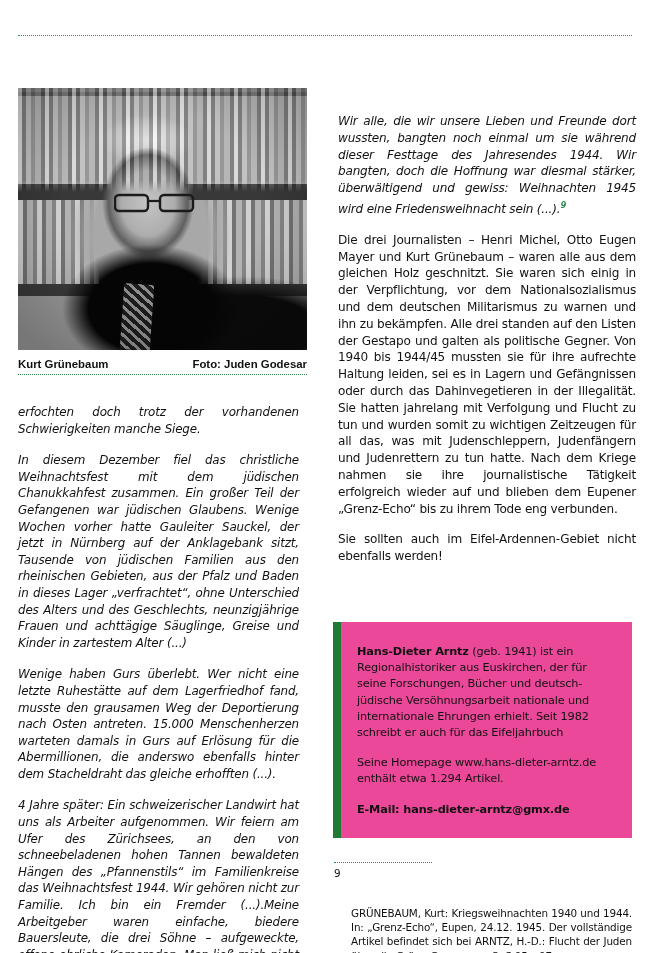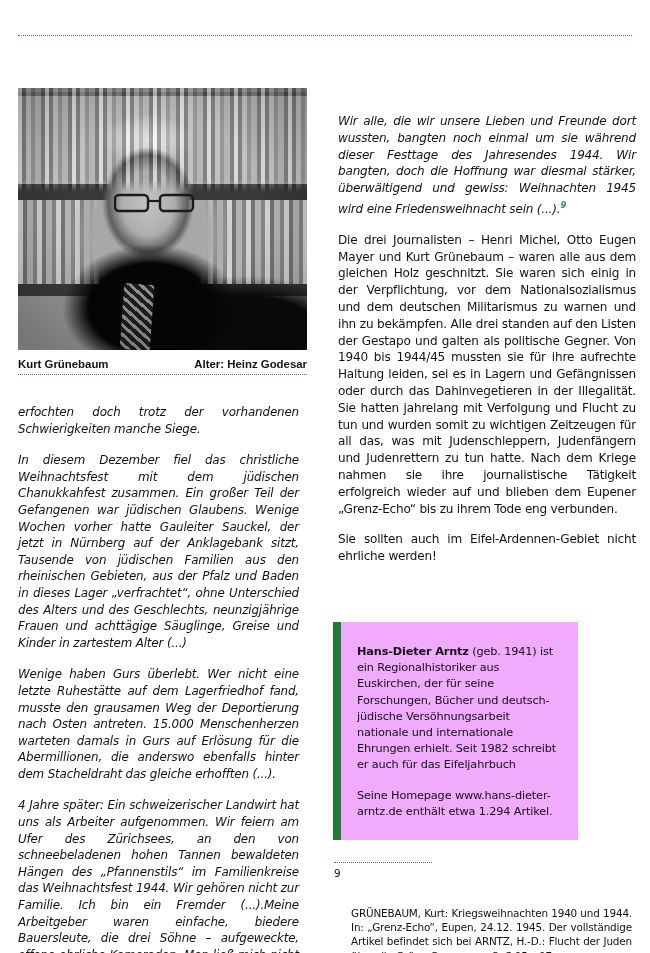--- a/index.html
+++ b/index.html
@@ -206,23 +206,23 @@
     color: #2a7d3e;
     margin: 22px 0 15px 0;
     letter-spacing: 0.1px;
   }
 
   
   .authorbox {
     position: absolute;
     left: 333px;
     top: 622px;
-    width: 245px;
+    width: 299px;
     min-height: 194px;
-    background: #f0abfc;
+    background: #ec4899;
     border-left: 8px solid #1f7b33;
     box-sizing: border-box;
     padding: 22px 16px 20px 16px;
   }
   .authorbox p {
     font-family: "DejaVu Sans", sans-serif;
     font-size: 11.3px;
     line-height: 16.2px;
     margin: 0 0 14px 0;
     color: #111111;
@@ -282,43 +282,44 @@
         <rect x="1" y="3" width="33" height="16" rx="4" fill="none" stroke="#1b1b1b" stroke-width="2.4"></rect>
         <rect x="46" y="3" width="33" height="16" rx="4" fill="none" stroke="#1b1b1b" stroke-width="2.4"></rect>
         <line x1="34" y1="9" x2="46" y2="9" stroke="#1b1b1b" stroke-width="2.2"></line>
       </svg>
       <div class="photo-tie"></div>
       <div class="photo-vignette"></div>
     </div>
 
     <div class="caption">
       <span>Kurt Grünebaum</span>
-      <span>Alter: Heinz Godesar</span>
+      <span>Foto: Juden Godesar</span>
     </div>
   </div>
   <div class="rule-dotted" id="caption-rule"></div>
 
   <div class="col-left" style="top:404px;">
     <p class="lead">erfochten doch trotz der vorhandenen Schwierigkeiten manche Siege.</p>
     <p class="lead">In diesem Dezember fiel das christliche Weihnachtsfest mit dem jüdischen Chanukkahfest zusammen. Ein großer Teil der Gefangenen war jüdischen Glaubens. Wenige Wochen vorher hatte Gauleiter Sauckel, der jetzt in Nürnberg auf der Anklagebank sitzt, Tausende von jüdischen Familien aus den rheinischen Gebieten, aus der Pfalz und Baden in dieses Lager „verfrachtet“, ohne Unterschied des Alters und des Geschlechts, neunzigjährige Frauen und achttägige Säuglinge, Greise und Kinder in zartestem Alter (...)</p>
     <p class="lead">Wenige haben Gurs überlebt. Wer nicht eine letzte Ruhestätte auf dem Lagerfriedhof fand, musste den grausamen Weg der Deportierung nach Osten antreten. 15.000 Menschenherzen warteten damals in Gurs auf Erlösung für die Abermillionen, die anderswo ebenfalls hinter dem Stacheldraht das gleiche erhofften (...).</p>
     <p class="lead">4 Jahre später: Ein schweizerischer Landwirt hat uns als Arbeiter aufgenommen. Wir feiern am Ufer des Zürichsees, an den von schneebeladenen hohen Tannen bewaldeten Hängen des „Pfannenstils“ im Familienkreise das Weihnachtsfest 1944. Wir gehören nicht zur Familie. Ich bin ein Fremder (...).Meine Arbeitgeber waren einfache, biedere Bauersleute, die drei Söhne – aufgeweckte, offene ehrliche Kameraden. Man ließ mich nicht fühlen, dass ich ein Fremder, ein Flüchtling war (...).</p>
   </div>
 
   <div class="col-right">
     <p class="body italic"><span>Wir alle, die wir unsere Lieben und Freunde dort wussten, bangten noch einmal um sie während dieser Festtage des Jahresendes 1944. Wir bangten, doch die Hoffnung war diesmal stärker, überwältigend und gewiss: Weihnachten 1945 wird eine Friedensweihnacht sein (...).</span><span class="fn-marker">9</span></p>
 
 
     <p class="body">Die drei Journalisten – Henri Michel, Otto Eugen Mayer und Kurt Grünebaum – waren alle aus dem gleichen Holz geschnitzt. Sie waren sich einig in der Verpflichtung, vor dem Nationalsozialismus und dem deutschen Militarismus zu warnen und ihn zu bekämpfen. Alle drei standen auf den Listen der Gestapo und galten als politische Gegner. Von 1940 bis 1944/45 mussten sie für ihre aufrechte Haltung leiden, sei es in Lagern und Gefängnissen oder durch das Dahinvegetieren in der Illegalität. Sie hatten jahrelang mit Verfolgung und Flucht zu tun und wurden somit zu wichtigen Zeitzeugen für all das, was mit Judenschleppern, Judenfängern und Judenrettern zu tun hatte. Nach dem Kriege nahmen sie ihre journalistische Tätigkeit erfolgreich wieder auf und blieben dem Eupener „Grenz-Echo“ bis zu ihrem Tode eng verbunden.</p>
-    <p class="body">Sie sollten auch im Eifel-Ardennen-Gebiet nicht ehrliche werden!</p>
+    <p class="body">Sie sollten auch im Eifel-Ardennen-Gebiet nicht ebenfalls werden!</p>
   </div>
 
   <div class="authorbox">
     <p><span class="nm">Hans-Dieter Arntz</span><span> (geb. 1941) ist ein Regionalhistoriker aus Euskirchen, der für seine Forschungen, Bücher und deutsch-jüdische Versöhnungsarbeit nationale und internationale Ehrungen erhielt. Seit 1982 schreibt er auch für das Eifeljahrbuch</span></p>
     <p>Seine Homepage www.hans-dieter-arntz.de enthält etwa 1.294 Artikel.</p>
+    <p class="mail">E-Mail: hans-dieter-arntz@gmx.de</p>
   </div>
 
   <div id="footnote-rule"></div>
   <div class="footnotes">
     <div class="fn">
       <div class="fn-num">9</div>
       <div class="fn-text">GRÜNEBAUM, Kurt: Kriegsweihnachten 1940 und 1944. In: „Grenz-Echo“, Eupen, 24.12. 1945. Der vollständige Artikel befindet sich bei ARNTZ, H.-D.: Flucht der Juden über die Grüne Grenze, a.a.O. S.95 – 97.</div>
     </div>
   </div>
 

